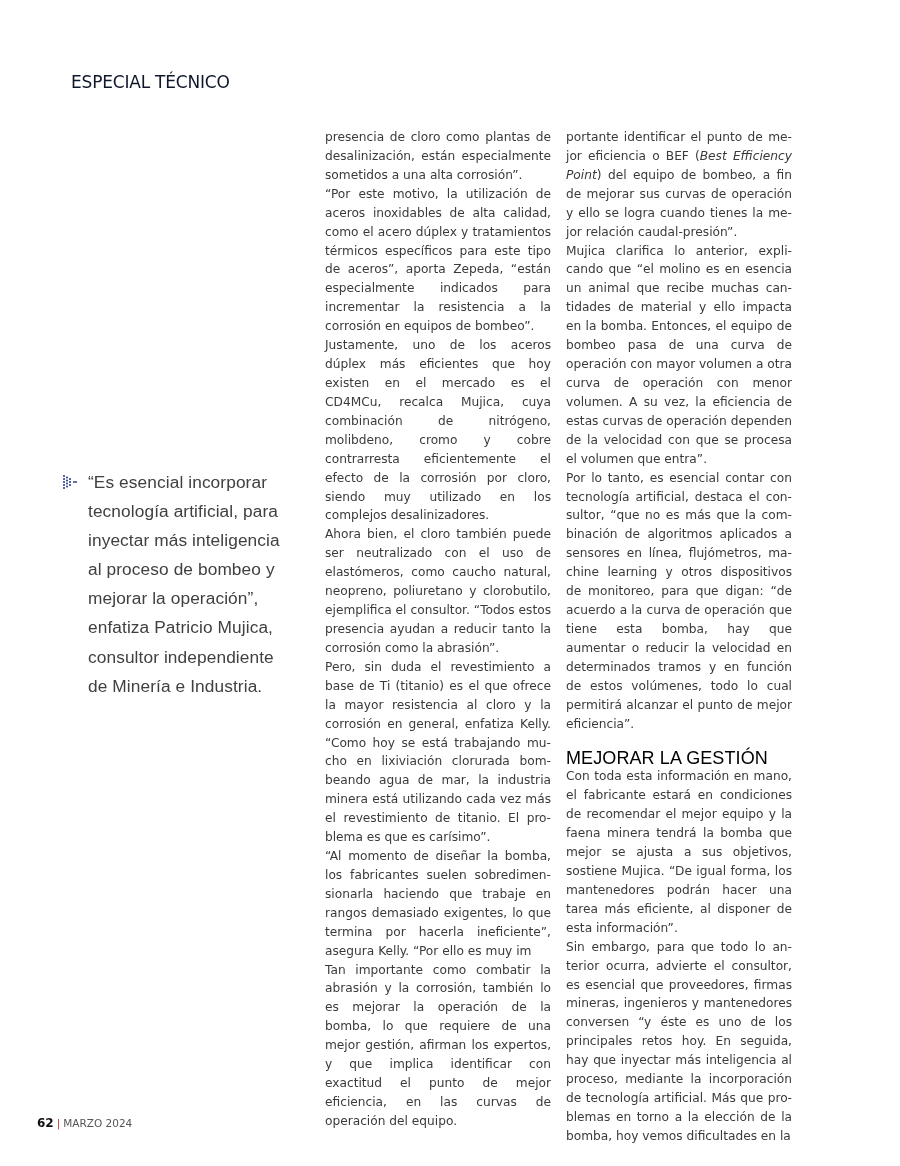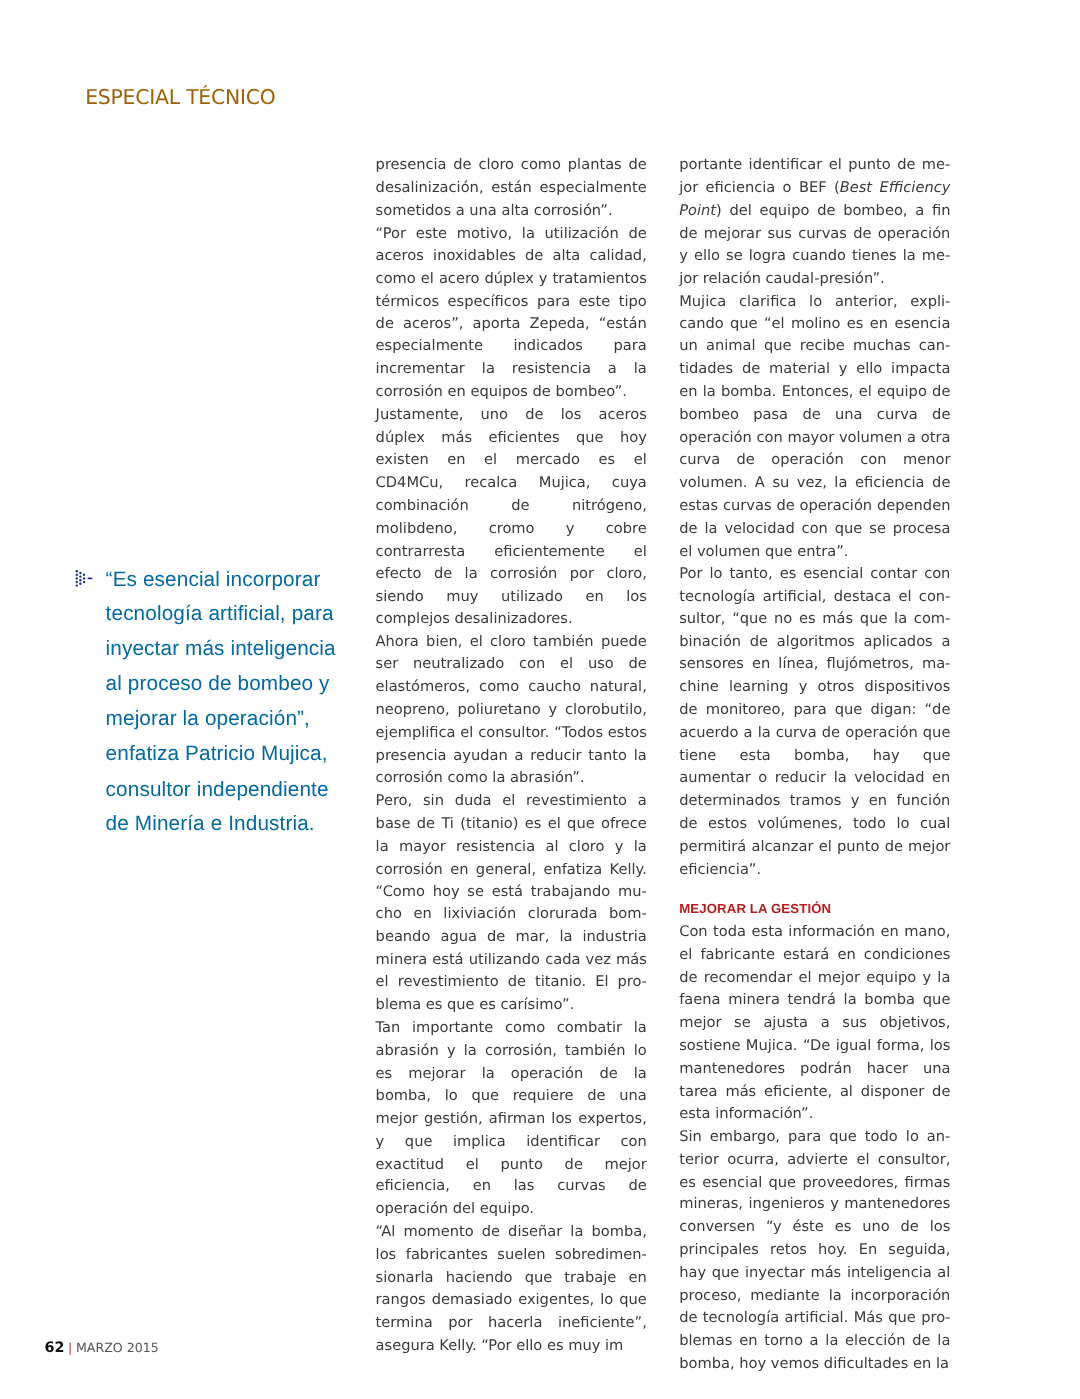--- a/index.html
+++ b/index.html
@@ -1,41 +1,41 @@
 <!DOCTYPE html>
 <html><head>
   <meta charset="utf-8">
   <style>
     html, body { margin: 0; padding: 0; background: #ffffff; }
     body { width: 900px; height: 1166px; position: relative; overflow: hidden; }
     .section-header {
       position: absolute; left: 71px; top: 72px;
-      font-family: "DejaVu Sans", sans-serif; font-size: 17px; color: #a16207;
+      font-family: "DejaVu Sans", sans-serif; font-size: 17px; color: #0f172a;
       letter-spacing: -0.2px; font-weight: normal;
     }
     .pullquote {
       position: absolute; left: 62px; top: 468px; width: 232px;
     }
     .pq-icon { position: absolute; left: 0; top: 6px; width: 18px; height: 16px; }
     .pq-text {
       margin-left: 26px;
       font-family: "Liberation Sans", sans-serif; font-size: 17.3px; line-height: 29.1px;
-      color: #0369a1; font-weight: normal; letter-spacing: 0.1px;
+      color: #404040; font-weight: normal; letter-spacing: 0.1px;
     }
     .column {
       position: absolute; top: 128px; width: 226px;
       font-family: "DejaVu Sans", sans-serif; font-size: 12.2px; line-height: 18.92px;
       color: #3a3a3a; text-align: justify; hyphens: manual;
     }
-    .col-1 { left: 313px; }
+    .col-1 { left: 325px; }
     .col-2 { left: 566px; }
     .column p { margin: 0; }
     .column h3 {
-      margin: 15px 0 0 0; font-family: "Liberation Sans", sans-serif; font-size: 11px;
-      font-weight: bold; color: #b91c1c; line-height: 18.9px; letter-spacing: 0.1px;
+      margin: 15px 0 0 0; font-family: "Liberation Sans", sans-serif; font-size: 18px;
+      font-weight: normal; color: #000000; line-height: 18.9px; letter-spacing: 0.1px;
     }
     .footer {
       position: absolute; left: 37px; top: 1116px;
       font-family: "DejaVu Sans", sans-serif; font-size: 10.5px; color: #555;
     }
     .footer .pg { font-weight: bold; color: #111; font-size: 12px; }
     .footer .sep { color: #c0392b; margin: 0 3px; }
     em { font-style: italic; }
   </style>
 </head>
@@ -65,28 +65,28 @@
   </span>
   <div class="pq-text">“Es esencial incorporar tecnología artificial, para inyectar más inteligencia al proceso de bombeo y mejorar la operación”, enfatiza Patricio Mujica, consultor independiente de Minería e Industria.</div>
 </div>
 
 <div class="column col-1">
   <p>presencia de cloro como plantas de desalinización, están especialmente sometidos a una alta corrosión”.</p>
   <p>“Por este motivo, la utilización de aceros inoxidables de alta calidad, como el acero dúplex y tratamientos térmicos específicos para este tipo de aceros”, aporta Zepeda, “están especialmente indicados para incrementar la resistencia a la corrosión en equipos de bombeo”.</p>
   <p>Justamente, uno de los aceros dúplex más eficientes que hoy existen en el mercado es el CD4MCu, recalca Mujica, cuya combinación de nitrógeno, molibdeno, cromo y cobre contrarresta eficientemente el efecto de la corrosión por cloro, siendo muy utilizado en los complejos desalinizadores.</p>
   <p>Ahora bien, el cloro también pue­de ser neutralizado con el uso de elastómeros, como caucho natural, neopreno, poliuretano y clorobutilo, ejemplifica el consultor. “Todos es­tos presencia ayudan a reducir tan­to la corrosión como la abrasión”.</p>
   <p>Pero, sin duda el revestimiento a base de Ti (titanio) es el que ofre­ce la mayor resistencia al cloro y la corrosión en general, enfatiza Kelly. “Como hoy se está trabajando mu­cho en lixiviación clorurada bom­beando agua de mar, la industria minera está utilizando cada vez más el revestimiento de titanio. El pro­blema es que es carísimo”.</p>
+  <p>“Al momento de diseñar la bomba, los fabricantes suelen sobredimen­sionarla haciendo que trabaje en rangos demasiado exigentes, lo que termina por hacerla ineficiente”, asegura Kelly. “Por ello es muy im­</p>
   <p>Tan importante como combatir la abrasión y la corrosión, también lo es mejorar la operación de la bomba, lo que requiere de una mejor gestión, afirman los expertos, y que implica identificar con exactitud el punto de mejor eficiencia, en las curvas de operación del equipo.</p>
-  <p>“Al momento de diseñar la bomba, los fabricantes suelen sobredimen­sionarla haciendo que trabaje en rangos demasiado exigentes, lo que termina por hacerla ineficiente”, asegura Kelly. “Por ello es muy im­</p>
 </div>
 
 <div class="column col-2">
   <p><span>portante identificar el punto de me­jor eficiencia o BEF (</span><em>Best Efficiency Point</em><span>) del equipo de bombeo, a fin de mejorar sus curvas de operación y ello se logra cuando tienes la me­jor relación caudal-presión”.</span></p>
   <p>Mujica clarifica lo anterior, expli­cando que “el molino es en esencia un animal que recibe muchas can­tidades de material y ello impacta en la bomba. Entonces, el equipo de bombeo pasa de una curva de operación con mayor volumen a otra curva de operación con menor volumen. A su vez, la eficiencia de estas curvas de operación dependen de la velocidad con que se procesa el volumen que entra”.</p>
   <p>Por lo tanto, es esencial contar con tecnología artificial, destaca el con­sultor, “que no es más que la com­binación de algoritmos aplicados a sensores en línea, flujómetros, ma­chine learning y otros dispositivos de monitoreo, para que digan: “de acuerdo a la curva de operación que tiene esta bomba, hay que aumentar o reducir la velocidad en determi­nados tramos y en función de estos volúmenes, todo lo cual permitirá al­canzar el punto de mejor eficiencia”.</p>
   <h3>MEJORAR LA GESTIÓN</h3>
   <p>Con toda esta información en mano, el fabricante estará en condiciones de recomendar el mejor equipo y la faena minera tendrá la bomba que mejor se ajusta a sus objetivos, sostiene Mujica. “De igual forma, los mantenedores podrán hacer una tarea más eficiente, al disponer de esta información”.</p>
   <p>Sin embargo, para que todo lo an­terior ocurra, advierte el consultor, es esencial que proveedores, firmas mineras, ingenieros y mantenedo­res conversen “y éste es uno de los principales retos hoy. En seguida, hay que inyectar más inteligencia al proceso, mediante la incorporación de tecnología artificial. Más que pro­blemas en torno a la elección de la bomba, hoy vemos dificultades en la</p>
 </div>
 
 <div class="footer">
-  <span class="pg">62</span><span class="sep">|</span><span>MARZO 2015</span>
+  <span class="pg">62</span><span class="sep">|</span><span>MARZO 2024</span>
 </div>
 
 </body></html>

